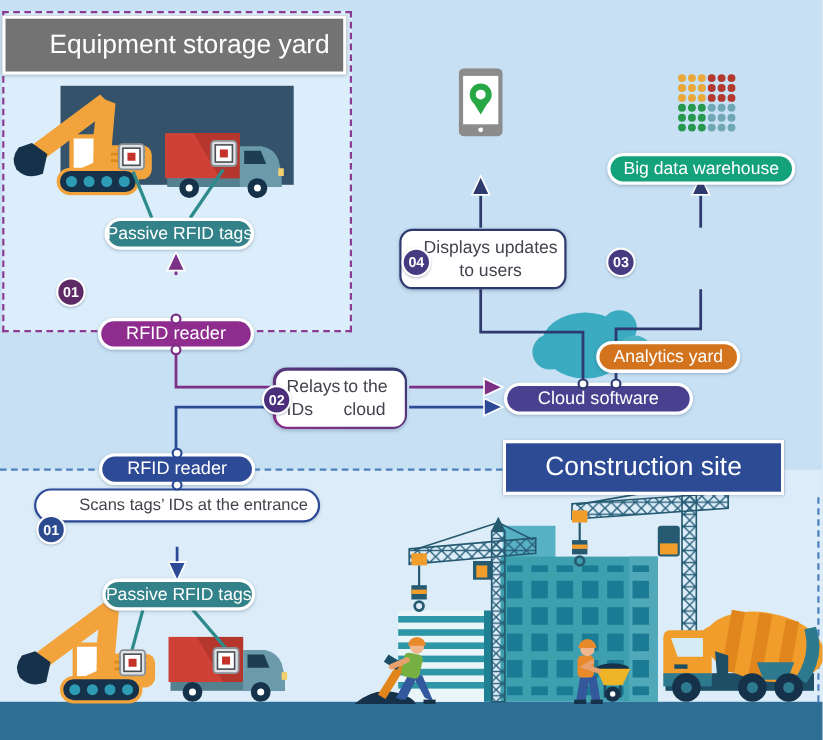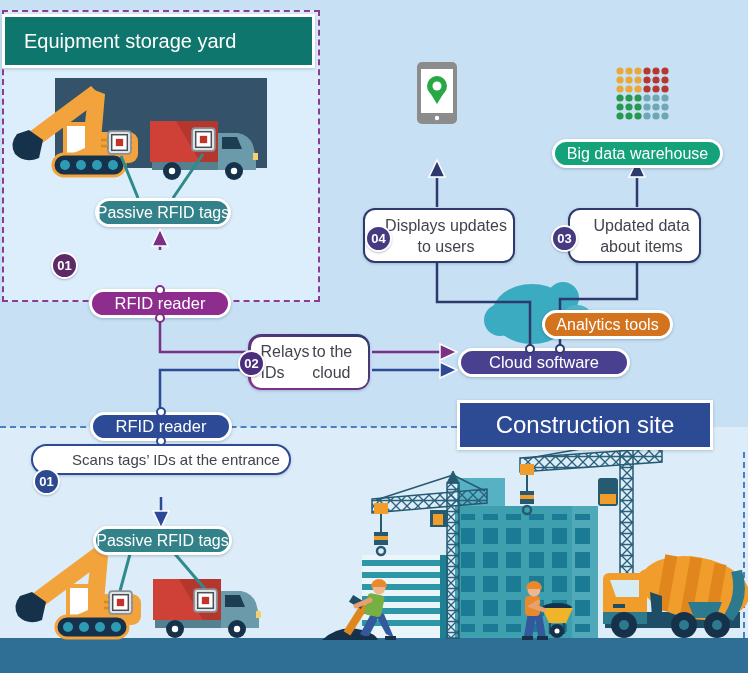--- a/index.html
+++ b/index.html
@@ -10,21 +10,21 @@
 
   
   #yard-zone{left:2px;top:10px;width:314px;height:288px;background:#dceefb;border:2px dashed #8a3b92;}
   #construction-zone{left:0;top:427px;width:748px;height:211px;background:#dcedf9;}
   #construction-dash-h{left:0;top:426px;width:457px;height:0;border-top:2px dashed #4d7fbe;}
   #construction-dash-v{left:743px;top:452px;width:0;height:186px;border-left:2px dashed #4d7fbe;}
 
   
   .banner{display:flex;align-items:center;color:#fff;border:3px solid #fff;box-sizing:border-box;
           box-shadow:0 1px 3px rgba(40,60,90,.25);}
-  #storage-header{left:2px;top:14px;width:313px;height:54px;background:#0f766e;font-size:20px;padding-left:19px;}
+  #storage-header{left:2px;top:14px;width:313px;height:54px;background:#737373;font-size:24px;padding-left:40px;}
   #construction-header{left:457px;top:400px;width:256px;height:50px;background:#2c4b94;font-size:24px;justify-content:center;}
 
   
   .pill{display:flex;align-items:center;justify-content:center;color:#fff;border:3px solid #fff;
         border-radius:18px;box-sizing:border-box;font-size:16px;box-shadow:0 1px 3px rgba(40,60,90,.3);white-space:nowrap;}
   #pill-tags-top{left:95px;top:198px;width:136px;height:29px;background:#338289;}
   #pill-reader-top{left:89px;top:289px;width:142px;height:29px;background:#8e2d8e;font-size:16.5px;}
   #pill-reader-bottom{left:90px;top:412px;width:142px;height:29px;background:#2c4a96;font-size:16.5px;}
   #pill-tags-bottom{left:93px;top:526px;width:139px;height:29px;background:#338289;}
   #pill-app{left:348px;top:130px;width:174px;height:29px;background:#2f8cab;}
@@ -343,21 +343,21 @@
   <div class="abs pill" id="pill-reader-bottom">
     <span>RFID reader</span>
   </div>
   <div class="abs pill" id="pill-tags-bottom">
     <span>Passive RFID tags</span>
   </div>
   <div class="abs pill" id="pill-warehouse">
     <span>Big data warehouse</span>
   </div>
   <div class="abs pill" id="pill-analytics">
-    <span>Analytics tools</span>
+    <span>Analytics yard</span>
   </div>
   <div class="abs pill" id="pill-cloudsw">
     <span>Cloud software</span>
   </div>
 
   <div class="abs numcircle" id="circle-exit">
     <span>01</span>
   </div>
 
   <div class="abs" id="box-02-wrap">
@@ -371,24 +371,20 @@
   </div>
 
   <div class="abs stepbox bigstep" id="box-04">
     <div>Displays updates</div>
     <div>to users</div>
   </div>
   <div class="abs numcircle" id="circle-04">
     <span>04</span>
   </div>
 
-  <div class="abs stepbox bigstep" id="box-03">
-    <div>Updated data</div>
-    <div>about items</div>
-  </div>
   <div class="abs numcircle" id="circle-03">
     <span>03</span>
   </div>
 
   <div class="abs stepbox" id="box-entrance">
     <span>Scans tags’ IDs at the entrance</span>
   </div>
   <div class="abs numcircle" id="circle-entrance">
     <span>01</span>
   </div>

